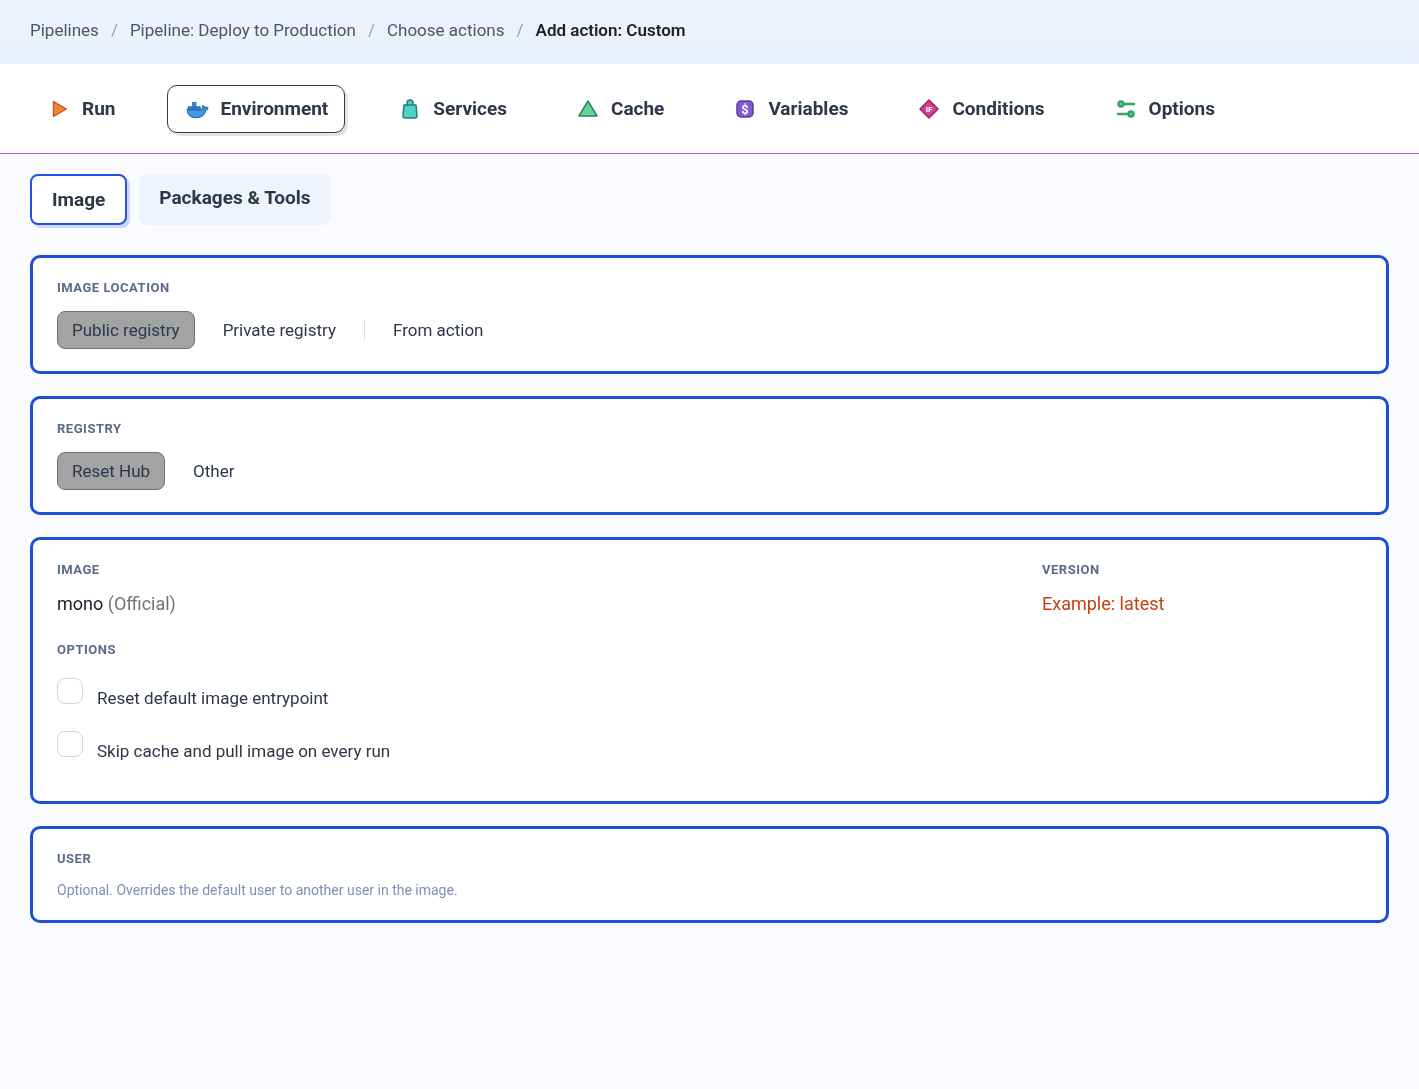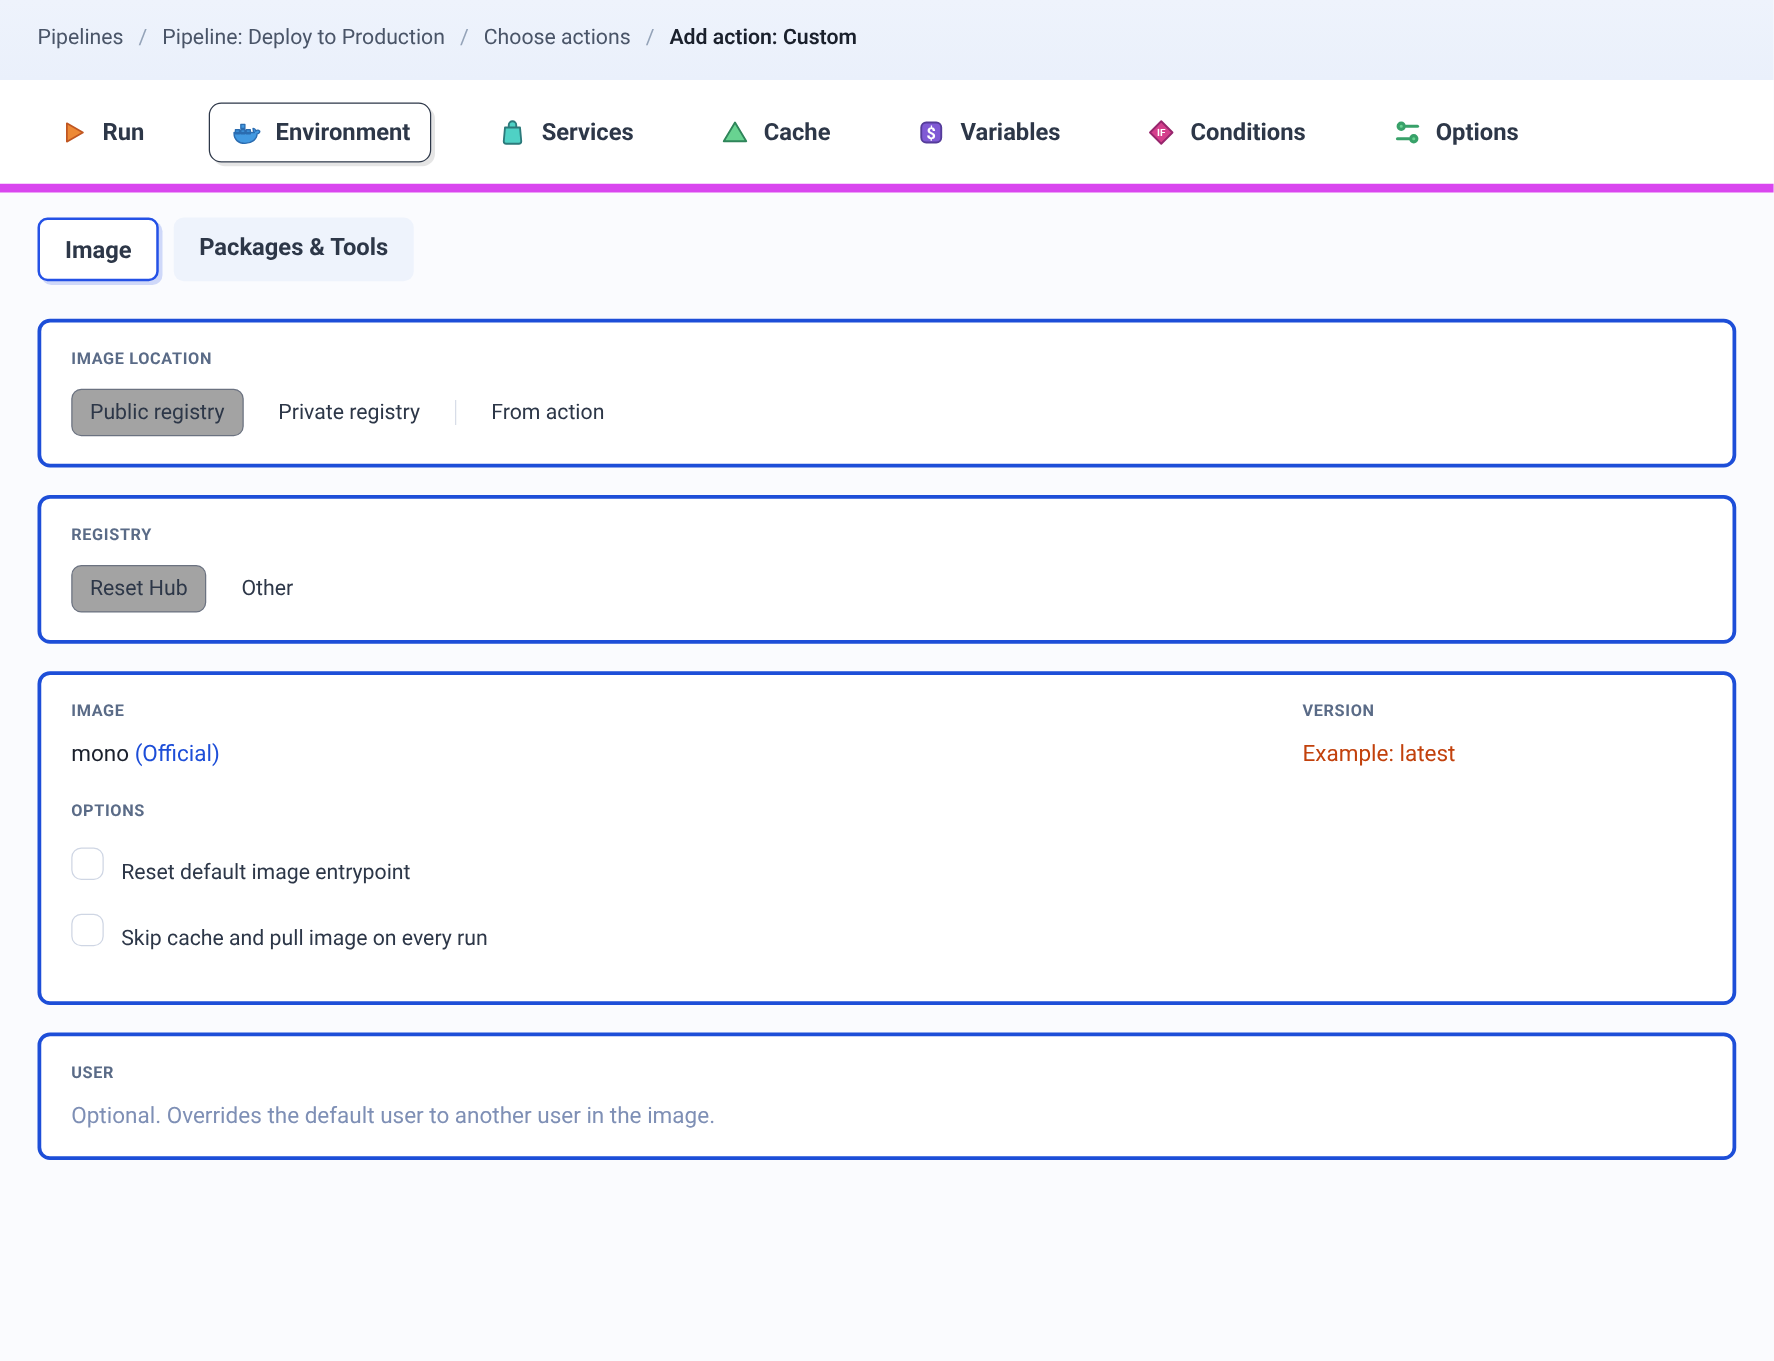--- a/index.html
+++ b/index.html
@@ -21,21 +21,21 @@
 .breadcrumb .crumb {
   color: #4a5568;
   text-decoration: none;
   cursor: pointer;
 }
 .breadcrumb .sep { color: #94a3b8; }
 .breadcrumb .current { color: #1a202c; font-weight: 600; }
 
 .tabs-main {
   background: #fff;
-  border-bottom: 7px solid #d946ef;
+  border-bottom: 1px solid #d946ef;
   padding: 0 30px;
   display: flex;
   gap: 36px;
   align-items: center;
   height: 90px;
 }
 .tab-main {
   display: flex;
   align-items: center;
   gap: 10px;
@@ -118,21 +118,21 @@
 }
 .image-row {
   display: flex;
   gap: 60px;
 }
 .image-col { flex: 1; }
 .image-value {
   font-size: 18px;
   color: #1a202c;
 }
-.image-value .official { color: #1d4ed8; }
+.image-value .official { color: #737373; }
 .version-col { width: 320px; }
 .version-placeholder {
   font-size: 18px;
   color: #c2410c;
 }
 .options-list {
   margin-top: 28px;
 }
 .option-row {
   display: flex;
@@ -147,21 +147,21 @@
   border-radius: 8px;
   background: #fff;
   cursor: pointer;
 }
 .option-label {
   font-size: 17px;
   color: #2d3748;
   margin-top: 15px;
 }
 .user-placeholder {
-  font-size: 18px;
+  font-size: 14px;
   color: #7e8fb5;
   margin-top: 16px;
 }
 </style>
 </head>
 <body>
 
 <div class="header">
   <nav class="breadcrumb">
     <a class="crumb">Pipelines</a>

